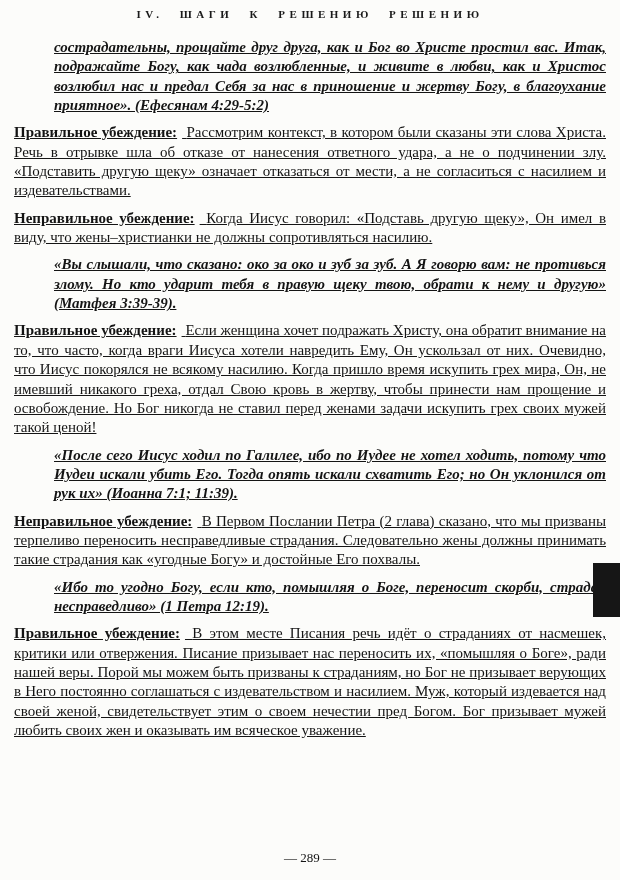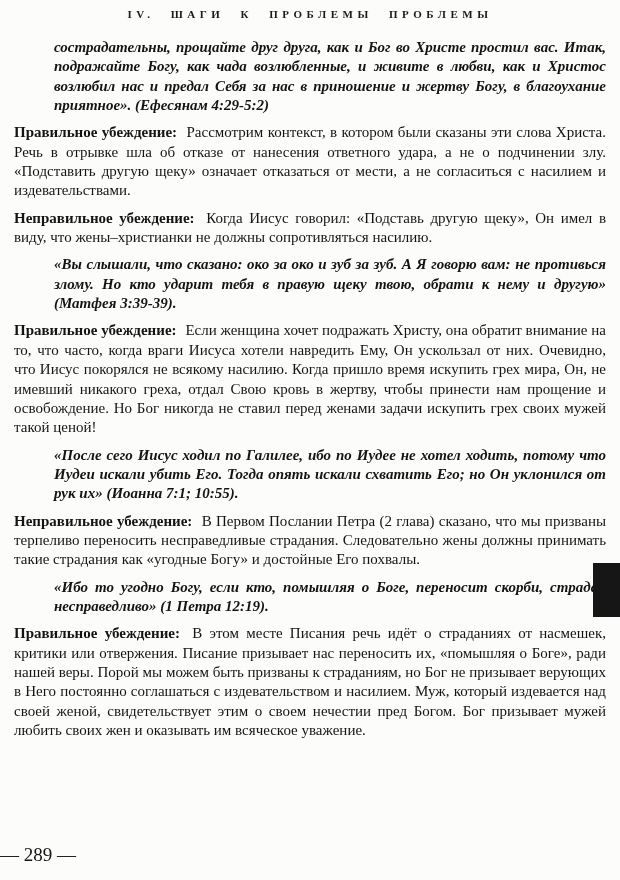--- a/index.html
+++ b/index.html
@@ -27,50 +27,51 @@
   }
   .body-text {
     position: absolute;
     top: 38px;
     left: 14px;
     right: 14px;
     font-size: 15px;
     line-height: 1.29;
     text-align: justify;
   }
-  .body-text p { margin: 0 0 8px 0; }
+  .body-text p { margin: 0 0 8px 0; text-decoration: underline; }
   p.quote {
     margin-left: 40px;
     font-weight: bold;
     font-style: italic;
   }
   b.belief-label { margin-right: 5px; }
   .thumb-tab {
     position: absolute;
     right: 0;
     top: 563px;
     width: 27px;
     height: 54px;
     background: #161616;
   }
   .footer {
     position: absolute;
     bottom: 14px;
     left: 0;
     right: 0;
-    font-size: 19px;
+    text-align: center;
+    font-size: 13px;
     color: #141414;
   }
 </style>
 </head>
 <body>
 
 <div class="page">
 
-  <div class="running-header">IV. ШАГИ К ПРОБЛЕМЫ ПРОБЛЕМЫ</div>
+  <div class="running-header">IV. ШАГИ К РЕШЕНИЮ РЕШЕНИЮ</div>
 
   <div class="body-text">
 
     <p class="quote">сострадательны, прощайте друг друга, как и Бог во Христе простил вас. Итак, подражайте Богу, как чада возлюбленные, и живите в любви, как и Христос возлюбил нас и предал Себя за нас в приношение и жертву Богу, в благоухание приятное». (Ефесянам 4:29-5:2)</p>
 
     <p class="para">
       <b class="belief-label">Правильное убеждение:</b>
       <span>Рассмотрим контекст, в котором были сказаны эти слова Христа. Речь в отрывке шла об отказе от нанесения ответного удара, а не о подчинении злу. «Подставить другую щеку» означает отказаться от мести, а не согласиться с насилием и издевательствами.</span>
     </p>
 
@@ -80,21 +81,21 @@
     </p>
 
     <p class="quote">«Вы слышали, что сказано: око за око и зуб за зуб. А Я говорю вам: не противься злому. Но кто ударит тебя в правую щеку твою, обрати к нему и другую» (Матфея 3:39-39).</p>
 
 
     <p class="para">
       <b class="belief-label">Правильное убеждение:</b>
       <span>Если женщина хочет подражать Христу, она обратит внимание на то, что часто, когда враги Иисуса хотели навредить Ему, Он ускользал от них. Очевидно, что Иисус покорялся не всякому насилию. Когда пришло время искупить грех мира, Он, не имевший никакого греха, отдал Свою кровь в жертву, чтобы принести нам прощение и освобождение. Но Бог никогда не ставил перед женами задачи искупить грех своих мужей такой ценой!</span>
     </p>
 
-    <p class="quote">«После сего Иисус ходил по Галилее, ибо по Иудее не хотел ходить, потому что Иудеи искали убить Его. Тогда опять искали схватить Его; но Он уклонился от рук их» (Иоанна 7:1; 10:55).</p>
+    <p class="quote">«После сего Иисус ходил по Галилее, ибо по Иудее не хотел ходить, потому что Иудеи искали убить Его. Тогда опять искали схватить Его; но Он уклонился от рук их» (Иоанна 7:1; 11:39).</p>
 
     <p class="para">
       <b class="belief-label">Неправильное убеждение:</b>
       <span>В Первом Послании Петра (2 глава) сказано, что мы призваны терпеливо переносить несправедливые страдания. Следовательно жены должны принимать такие страдания как «угодные Богу» и достойные Его похвалы.</span>
     </p>
 
     <p class="quote">«Ибо то угодно Богу, если кто, помышляя о Боге, переносит скорби, страдая несправедливо» (1 Петра 12:19).</p>
 
     <p class="para">
       <b class="belief-label">Правильное убеждение:</b>

